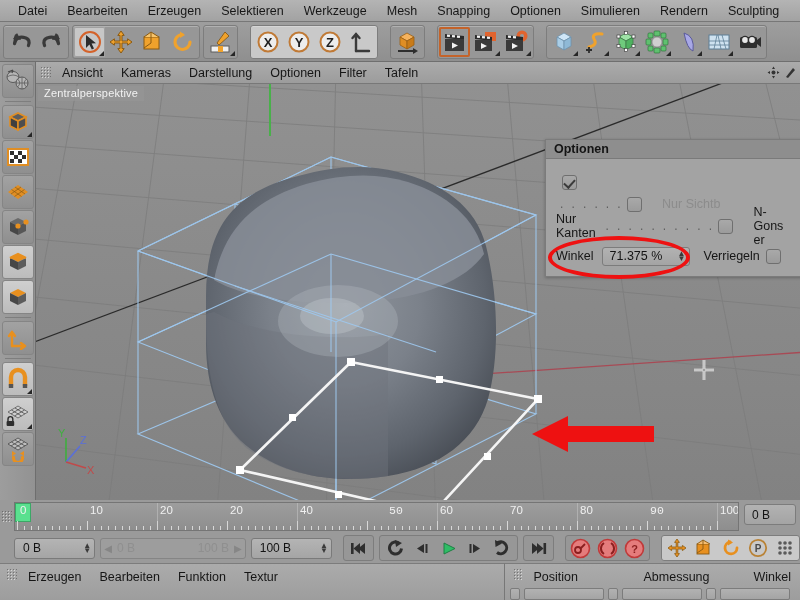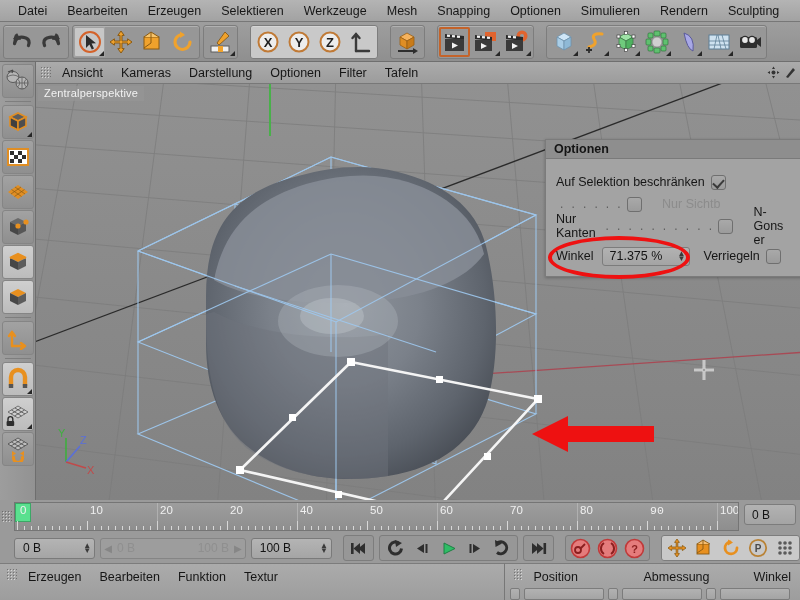--- a/index.html
+++ b/index.html
@@ -761,21 +761,20 @@
       </svg>
 
       <div class="opt" style="left:509px; top:55px;">
         <div class="opt-title">Optionen</div>
         <div class="opt-body">
 
 
           <div style="height:6px"></div>
 
           <div class="orow">
-            <span class="olabel">Auf Selektion beschränken</span>
             <span class="chk on" style="margin-left:6px"></span>
           </div>
 
           <div class="orow">
             <span class="dots">. . . . . .</span>
             <span class="chk"></span>
             <span class="olabel dim" style="margin-left:20px">Nur Sichtb</span>
           </div>
 
           <div class="orow">
@@ -860,21 +859,21 @@
         <div class="tick tickmin" style="left: 289px;"></div>
         <div class="tick tickmin" style="left: 296px;"></div>
         <div class="tick tickmin" style="left: 303px;"></div>
         <div class="tick tickmin" style="left: 310px;"></div>
         <div class="tick tickmin" style="left: 317px;"></div>
         <div class="tick tickmin" style="left: 324px;"></div>
         <div class="tick tickmin" style="left: 331px;"></div>
         <div class="tick tickmin" style="left: 338px;"></div>
         <div class="tick tickmin" style="left: 345px;"></div>
         <div class="tick tickmaj" style="left: 352px;"></div>
-        <div class="tlabel" style="left: 355px;">50</div>
+        <div class="tlabel" style="left: 374px; font-family: Liberation Mono, monospace;">50</div>
         <div class="tick tickmin" style="left: 359px;"></div>
         <div class="tick tickmin" style="left: 366px;"></div>
         <div class="tick tickmin" style="left: 373px;"></div>
         <div class="tick tickmin" style="left: 380px;"></div>
         <div class="tick tickmin" style="left: 387px;"></div>
         <div class="tick tickmin" style="left: 394px;"></div>
         <div class="tick tickmin" style="left: 401px;"></div>
         <div class="tick tickmin" style="left: 408px;"></div>
         <div class="tick tickmin" style="left: 415px;"></div>
         <div class="tick tickmaj" style="left: 422px;"></div>

